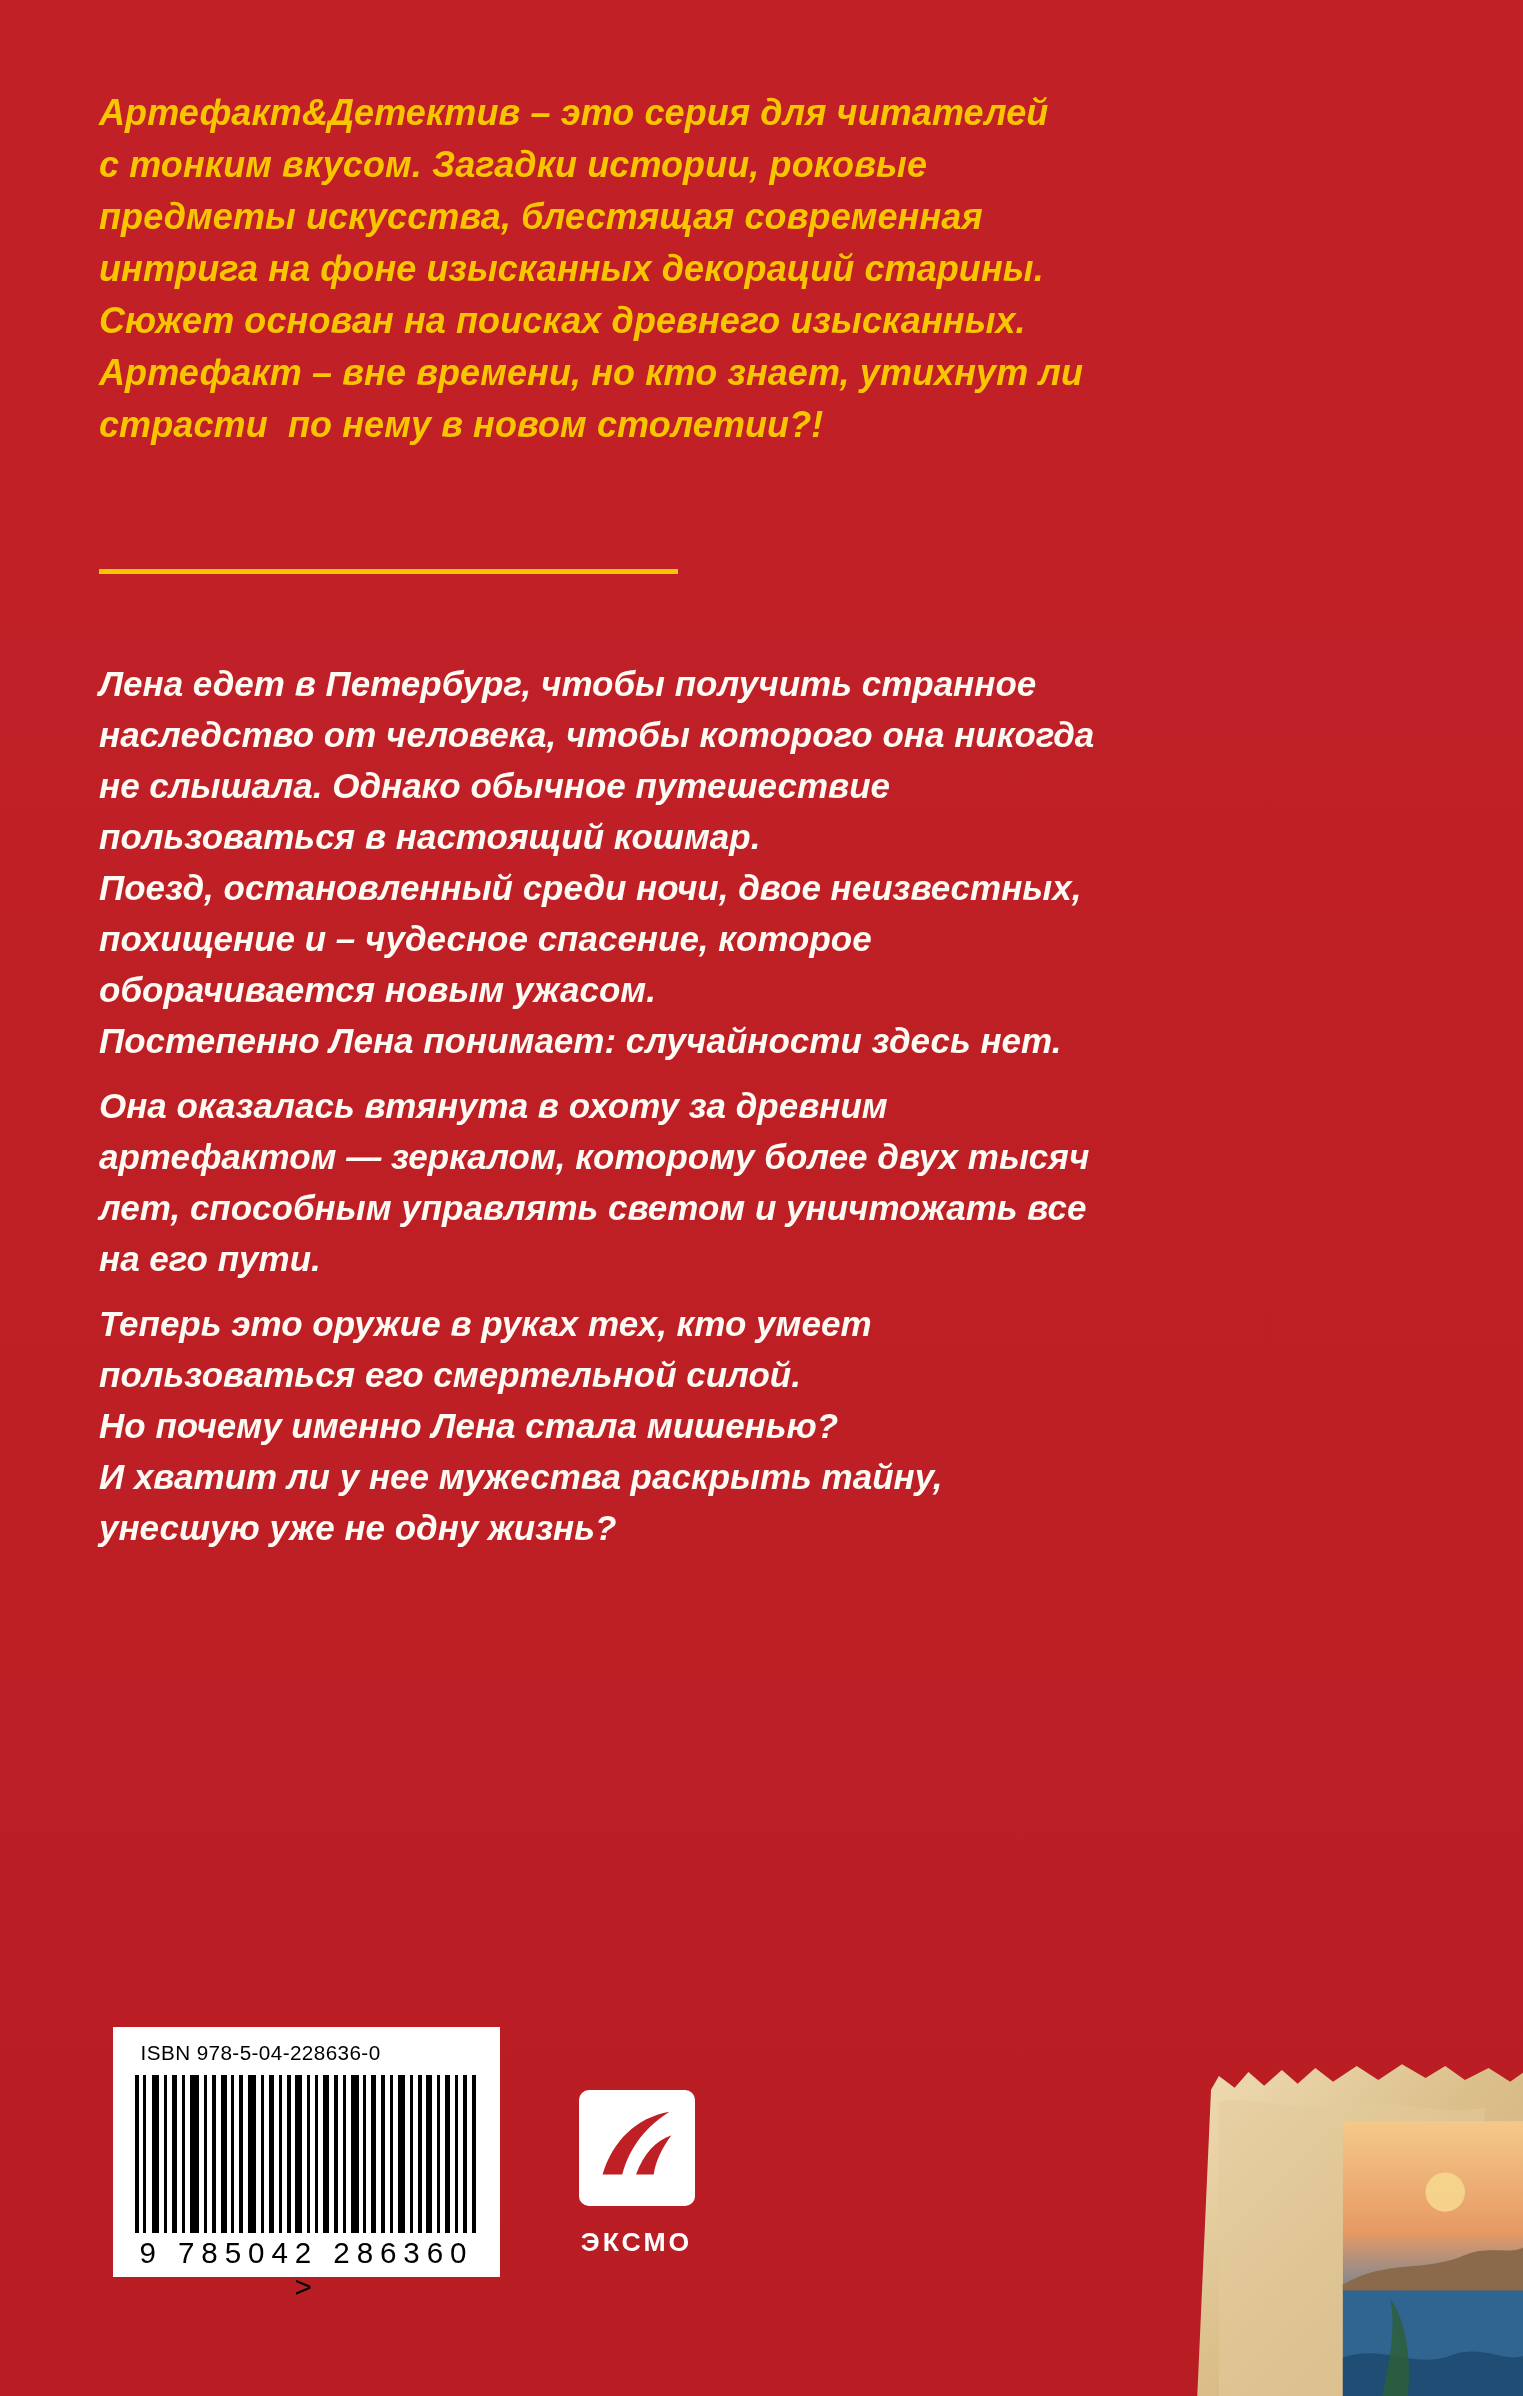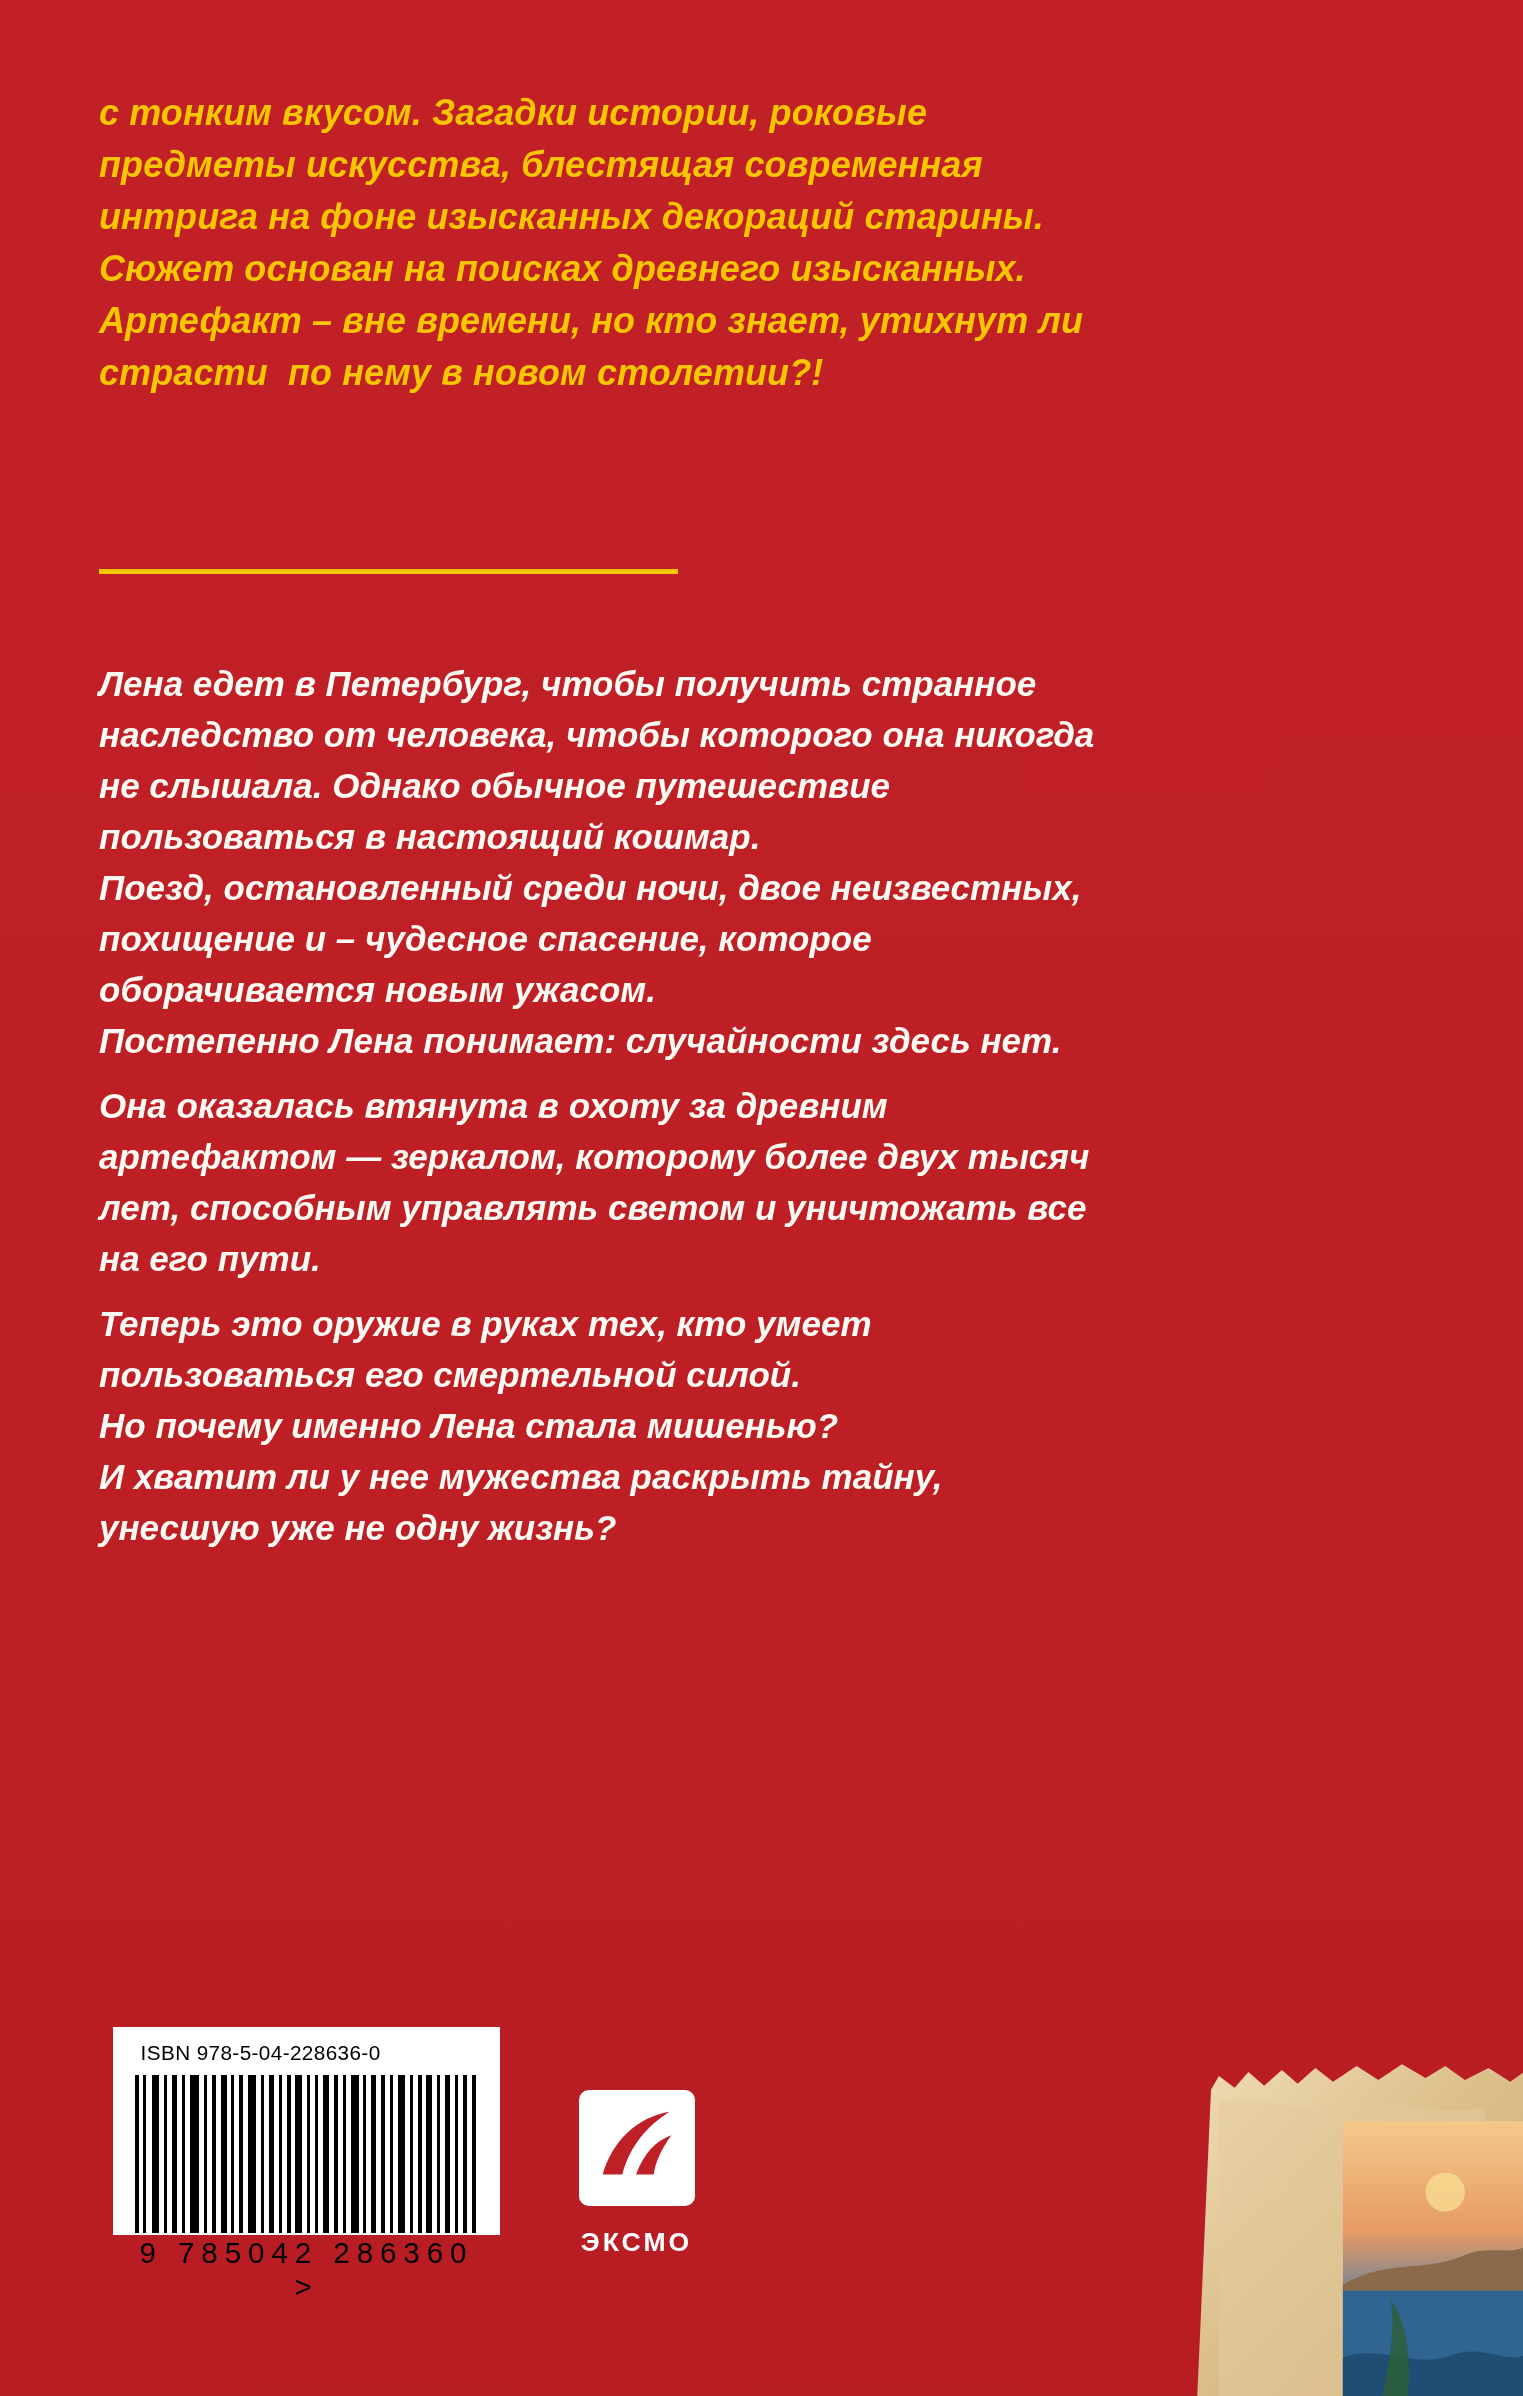--- a/index.html
+++ b/index.html
@@ -70,21 +70,21 @@
   .gap {
     height: 13.8px;
   }
 
   
   .barcode-box {
     position: absolute;
     left: 113px;
     top: 2027px;
     width: 387px;
-    height: 208px;
+    height: 250px;
     background: #ffffff;
     box-sizing: border-box;
     padding: 13.8px 15.8px 9.9px 15.8px;
   }
   .isbn-text {
     font-family: "Liberation Sans", sans-serif;
     font-size: 20.7px;
     color: #000;
     letter-spacing: 0.4px;
     margin-left: 11.8px;
@@ -143,20 +143,21 @@
     height: 335px;
     overflow: hidden;
   }
 </style>
 </head>
 <body>
 
 <div class="page">
 
   <div class="series-block">
+    <div class="series-line">Артефакт&amp;Детектив – это серия для читателей</div>
     <div class="series-line">с тонким вкусом. Загадки истории, роковые</div>
     <div class="series-line">предметы искусства, блестящая современная</div>
     <div class="series-line">интрига на фоне изысканных декораций старины.</div>
     <div class="series-line">Сюжет основан на поисках древнего изысканных.</div>
     <div class="series-line">Артефакт – вне времени, но кто знает, утихнут ли</div>
     <div class="series-line">страсти  по нему в новом столетии?!</div>
   </div>
 
   <div class="divider"></div>
 

